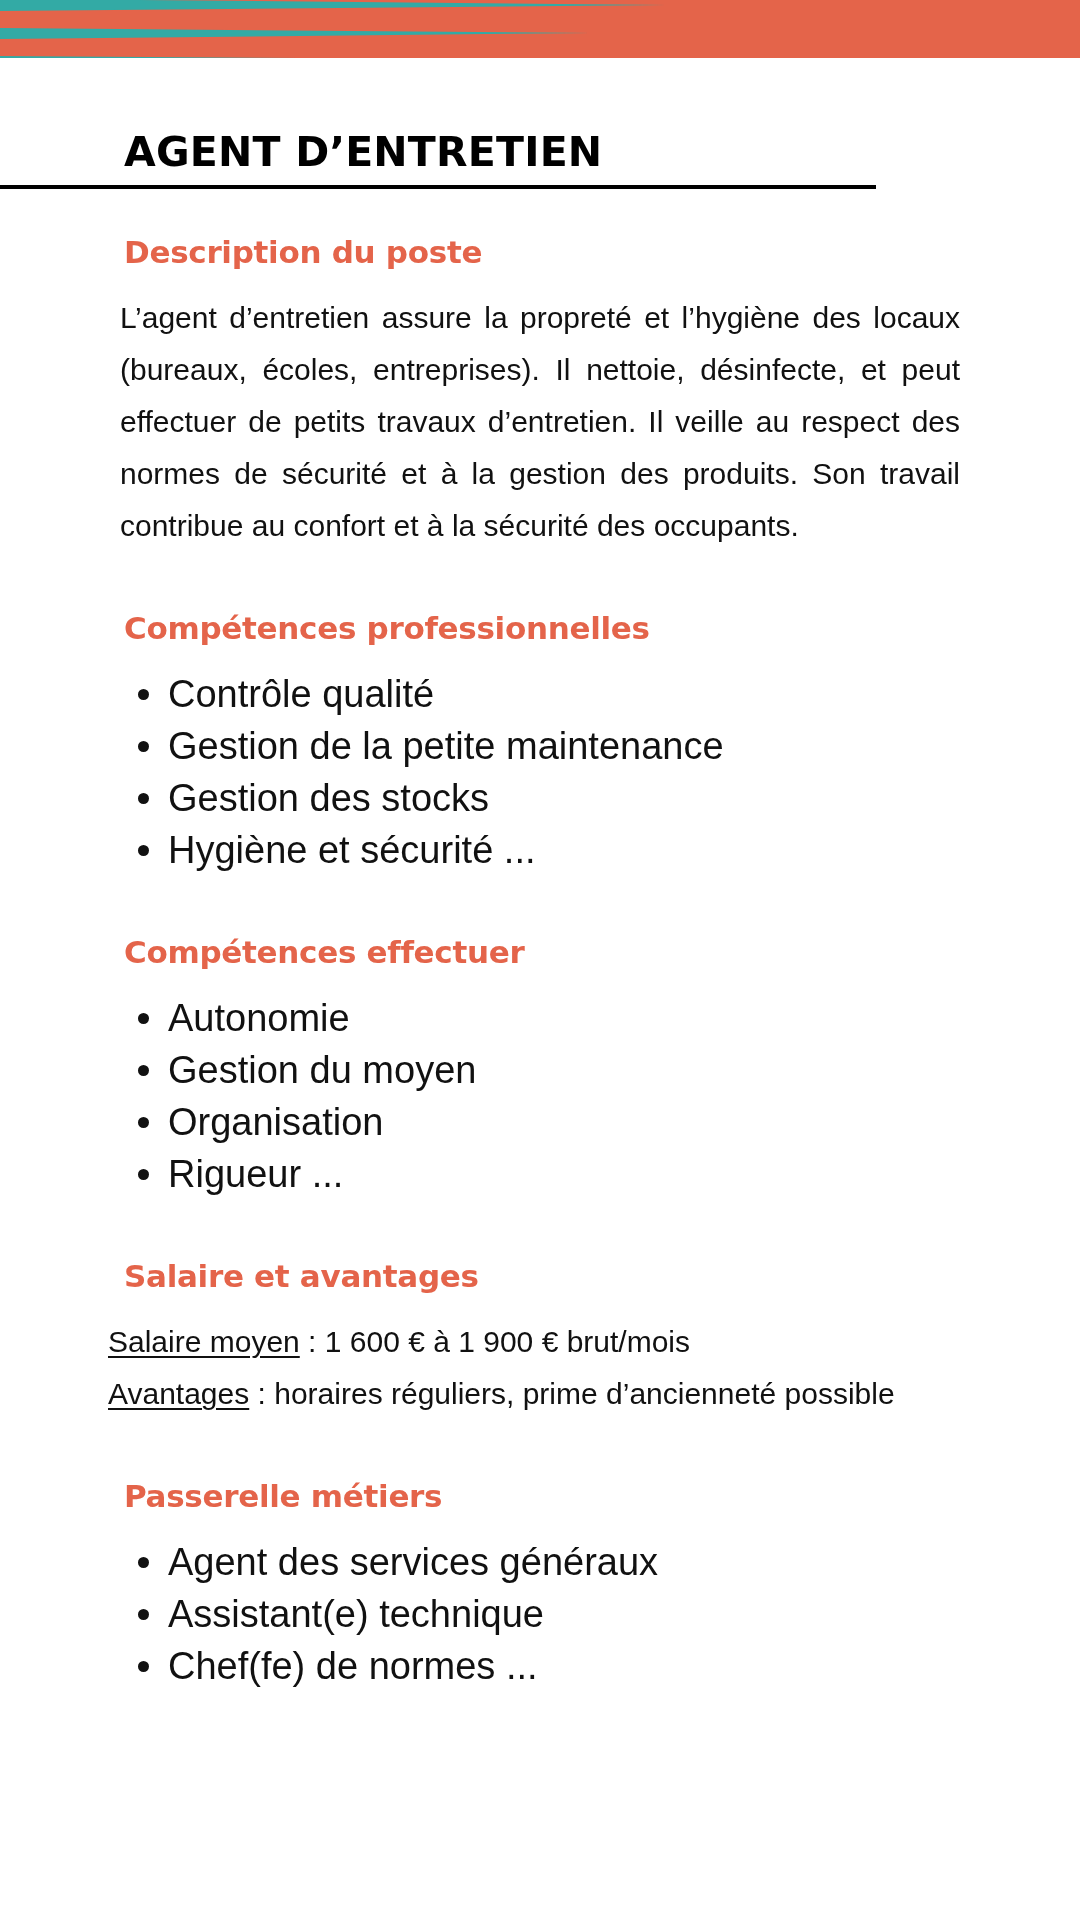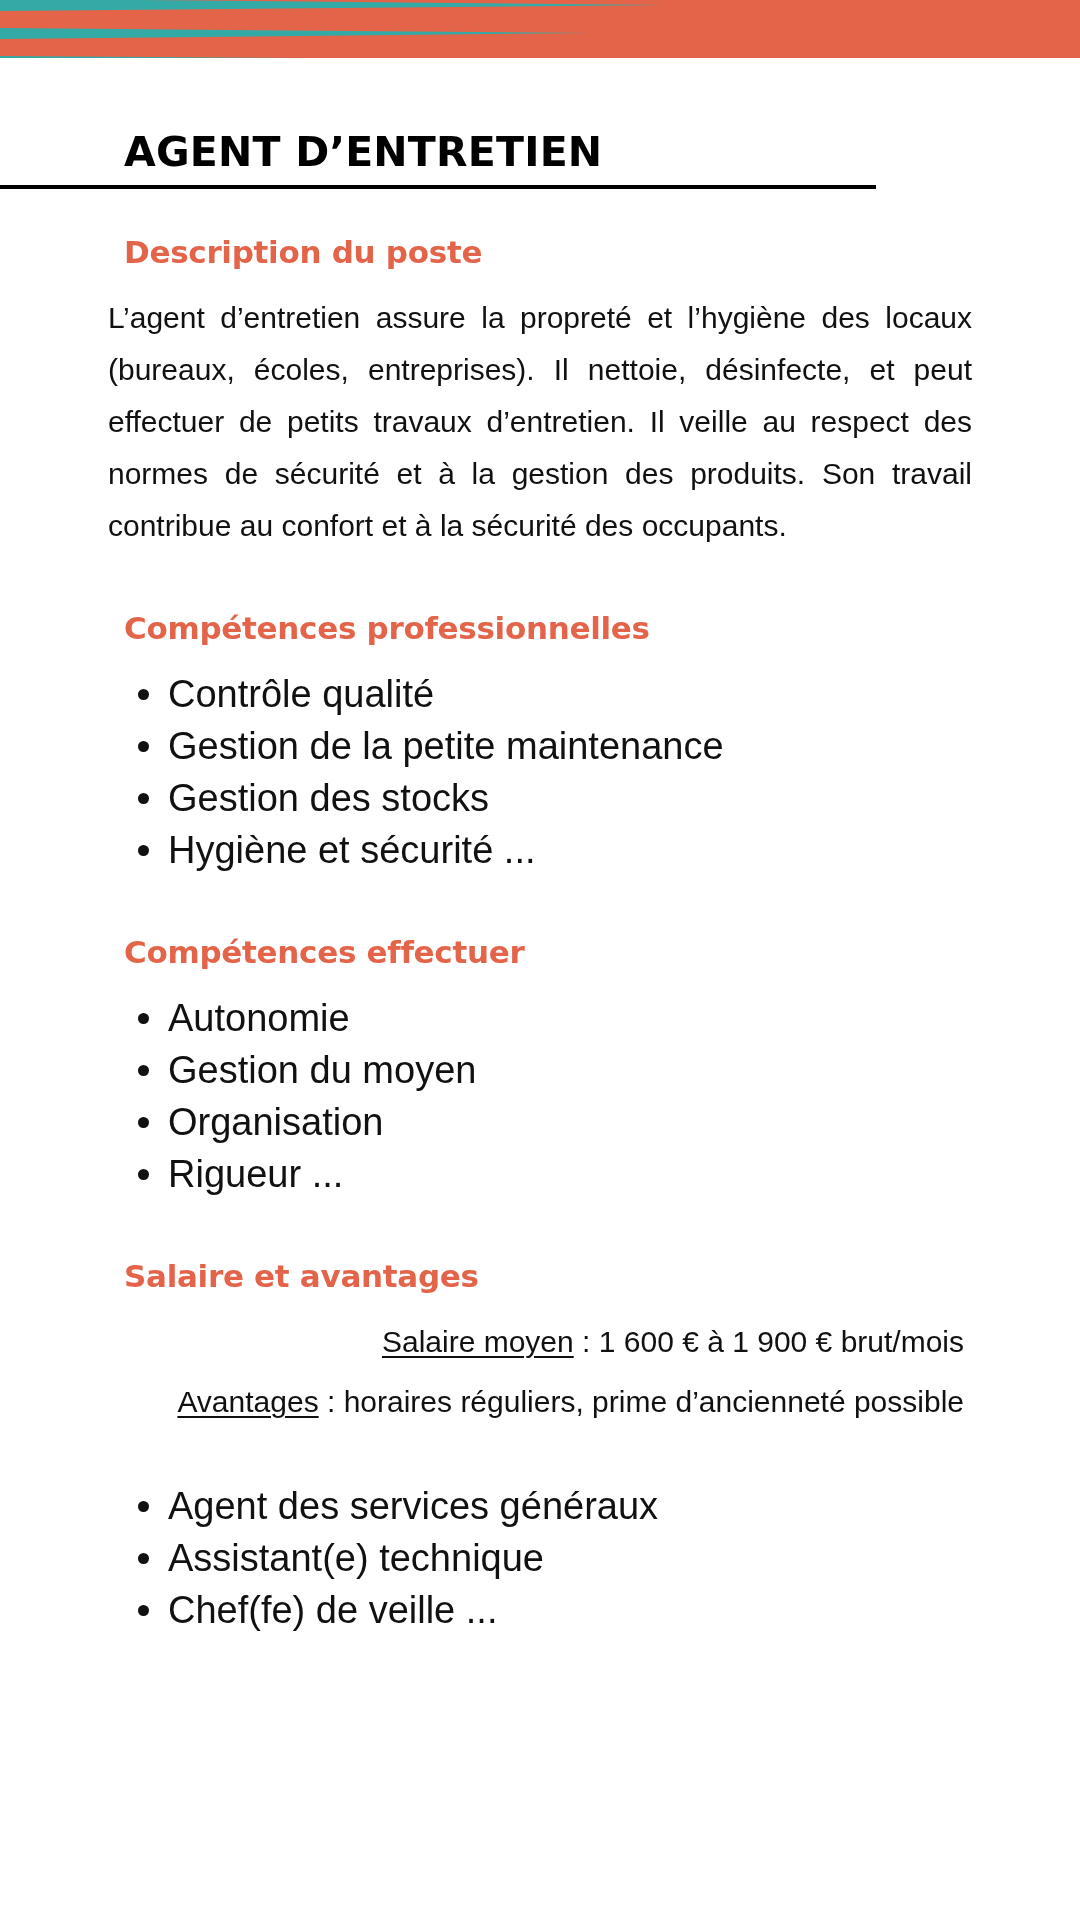--- a/index.html
+++ b/index.html
@@ -58,21 +58,21 @@
     .section-title {
       margin: 16px;
       font-family: "DejaVu Sans", sans-serif;
       font-weight: bold;
       font-size: 31px;
       line-height: 48px;
       color: #E4644A;
       letter-spacing: -0.3px;
     }
     .paragraph {
-      margin: 0;
+      margin: 12px;
       font-family: "Liberation Sans", sans-serif;
       font-size: 30px;
       line-height: 52px;
       text-align: justify;
       text-align-last: left;
       color: #111111;
     }
     .bullet-list {
       list-style: none;
       margin: 0;
@@ -89,26 +89,25 @@
     .bullet-dot {
       position: absolute;
       left: 30px;
       top: 21px;
       width: 11px;
       height: 11px;
       border-radius: 50%;
       background: #111111;
     }
     .kv-line {
-      margin: 8px;
+      margin: 0;
       font-family: "Liberation Sans", sans-serif;
       font-size: 30px;
       line-height: 52px;
       color: #111111;
-      text-align: right;
     }
     .kv-key {
       text-decoration: underline;
       text-underline-offset: 4px;
       text-decoration-thickness: 2px;
     }
   </style>
 </head>
 <body>
 
@@ -151,20 +150,21 @@
     </ul>
   </section>
 
   <section class="section">
     <h2 class="section-title">Salaire et avantages</h2>
     <p class="kv-line"><span class="kv-key">Salaire moyen</span><span> : </span><span>1 600 € à 1 900 € brut/mois</span></p>
     <p class="kv-line"><span class="kv-key">Avantages</span><span> : </span><span>horaires réguliers, prime d’ancienneté possible</span></p>
   </section>
 
   <section class="section">
+    <h2 class="section-title">Passerelle métiers</h2>
     <ul class="bullet-list">
       <li class="bullet-item"><span class="bullet-dot"></span><span>Agent des services généraux</span></li>
       <li class="bullet-item"><span class="bullet-dot"></span><span>Assistant(e) technique</span></li>
-      <li class="bullet-item"><span class="bullet-dot"></span><span>Chef(fe) de veille ...</span></li>
+      <li class="bullet-item"><span class="bullet-dot"></span><span>Chef(fe) de normes ...</span></li>
     </ul>
   </section>
 
 </main>
 
 </body></html>

